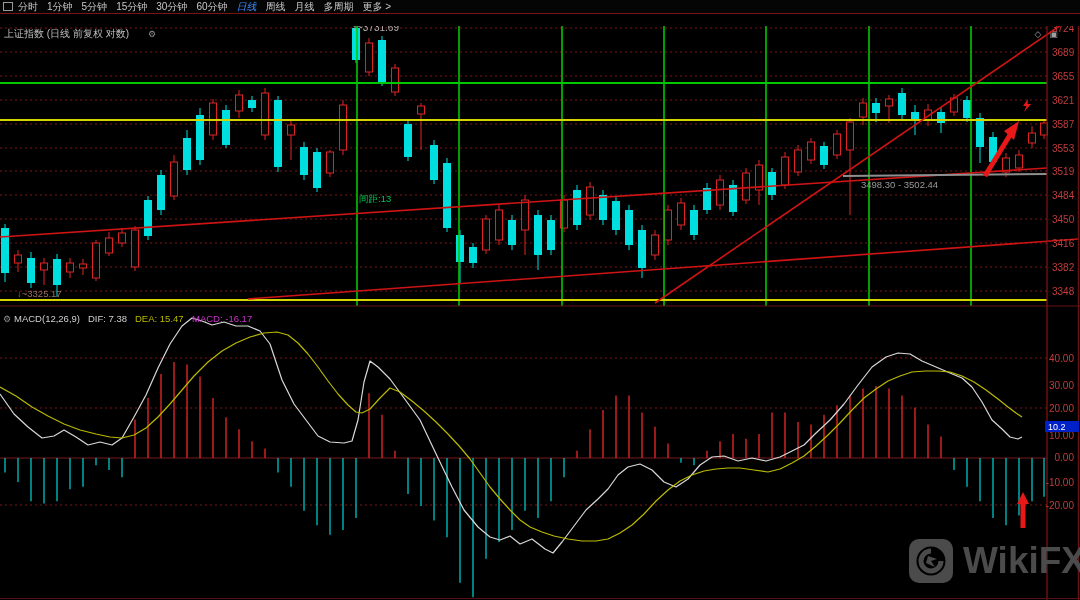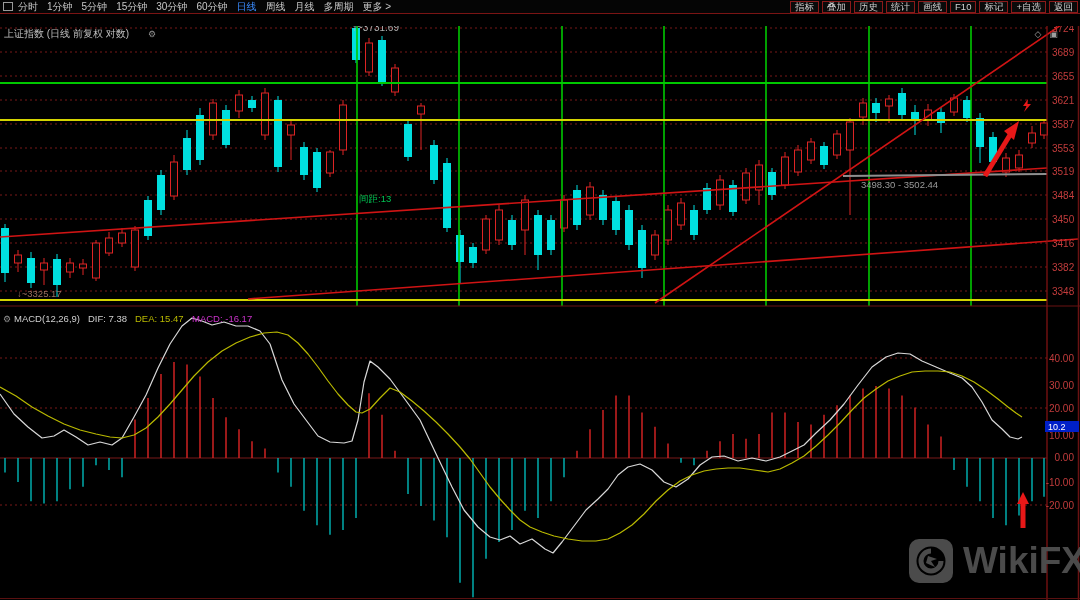--- a/index.html
+++ b/index.html
@@ -3,21 +3,21 @@
 <meta charset="utf-8">
 <style>
   html,body{margin:0;padding:0;background:#000;width:1080px;height:600px;overflow:hidden;
     font-family:"Liberation Sans",sans-serif;-webkit-font-smoothing:antialiased;}
   #app{position:relative;width:1080px;height:600px;background:#000;}
   
   #topbar{position:absolute;left:0;top:0;width:1080px;height:13px;background:#050505;
     border-bottom:1px solid #7a1414;display:flex;align-items:center;font-size:10px;color:#c8c8c8;}
   #win-icon{display:inline-block;width:8px;height:7px;border:1px solid #9a9a9a;margin:0 5px 0 3px;}
   .tf{margin-right:9px;white-space:nowrap;cursor:default;line-height:13px;}
-  .tf.active{color:#3b8cff;}
+  .tf.active{color:#3b8cff;font-style:italic;}
   #tb-right{margin-left:auto;display:flex;align-items:center;padding-right:2px;}
   .tool-btn{border:1px solid #8a1a1a;padding:0 4px;margin-left:3px;line-height:10px;height:10px;
     font-size:9.5px;color:#cfcfcf;background:#0a0a0a;white-space:nowrap;}
   
   #titlebar{position:absolute;left:0;top:28px;width:1080px;height:12px;font-size:10px;color:#bfbfbf;}
   #title-text{position:absolute;left:4px;top:0;line-height:12px;}
   #title-gear{position:absolute;left:148px;top:0;color:#8f8f8f;font-size:9px;line-height:12px;}
   #tb2-icons{position:absolute;right:14px;top:0;color:#9f9f9f;font-size:9px;line-height:12px;letter-spacing:8px;}
   svg text{font-family:"Liberation Sans",sans-serif;}
   
@@ -37,31 +37,20 @@
         <span class="tf">5分钟</span>
         <span class="tf">15分钟</span>
         <span class="tf">30分钟</span>
         <span class="tf">60分钟</span>
         <span class="tf active">日线</span>
         <span class="tf">周线</span>
         <span class="tf">月线</span>
         <span class="tf">多周期</span>
         <span class="tf">更多 &gt;</span>
       </nav>
-    <div id="tb-right">
-        <span class="tool-btn">指标</span>
-        <span class="tool-btn">叠加</span>
-        <span class="tool-btn">历史</span>
-        <span class="tool-btn">统计</span>
-        <span class="tool-btn">画线</span>
-        <span class="tool-btn">F10</span>
-        <span class="tool-btn">标记</span>
-        <span class="tool-btn">+自选</span>
-        <span class="tool-btn">返回</span>
-      </div>
   </div>
 
   <div id="titlebar">
     <span id="title-text">上证指数 (日线 前复权 对数)</span>
     <span id="title-gear">⚙</span>
     <span id="tb2-icons"><span>◇</span><span>▣</span></span>
   </div>
 
   <svg id="chart" width="1080" height="574" viewBox="0 26 1080 574" style="position:absolute;left:0;top:26px;">
     <g id="g-grid">

